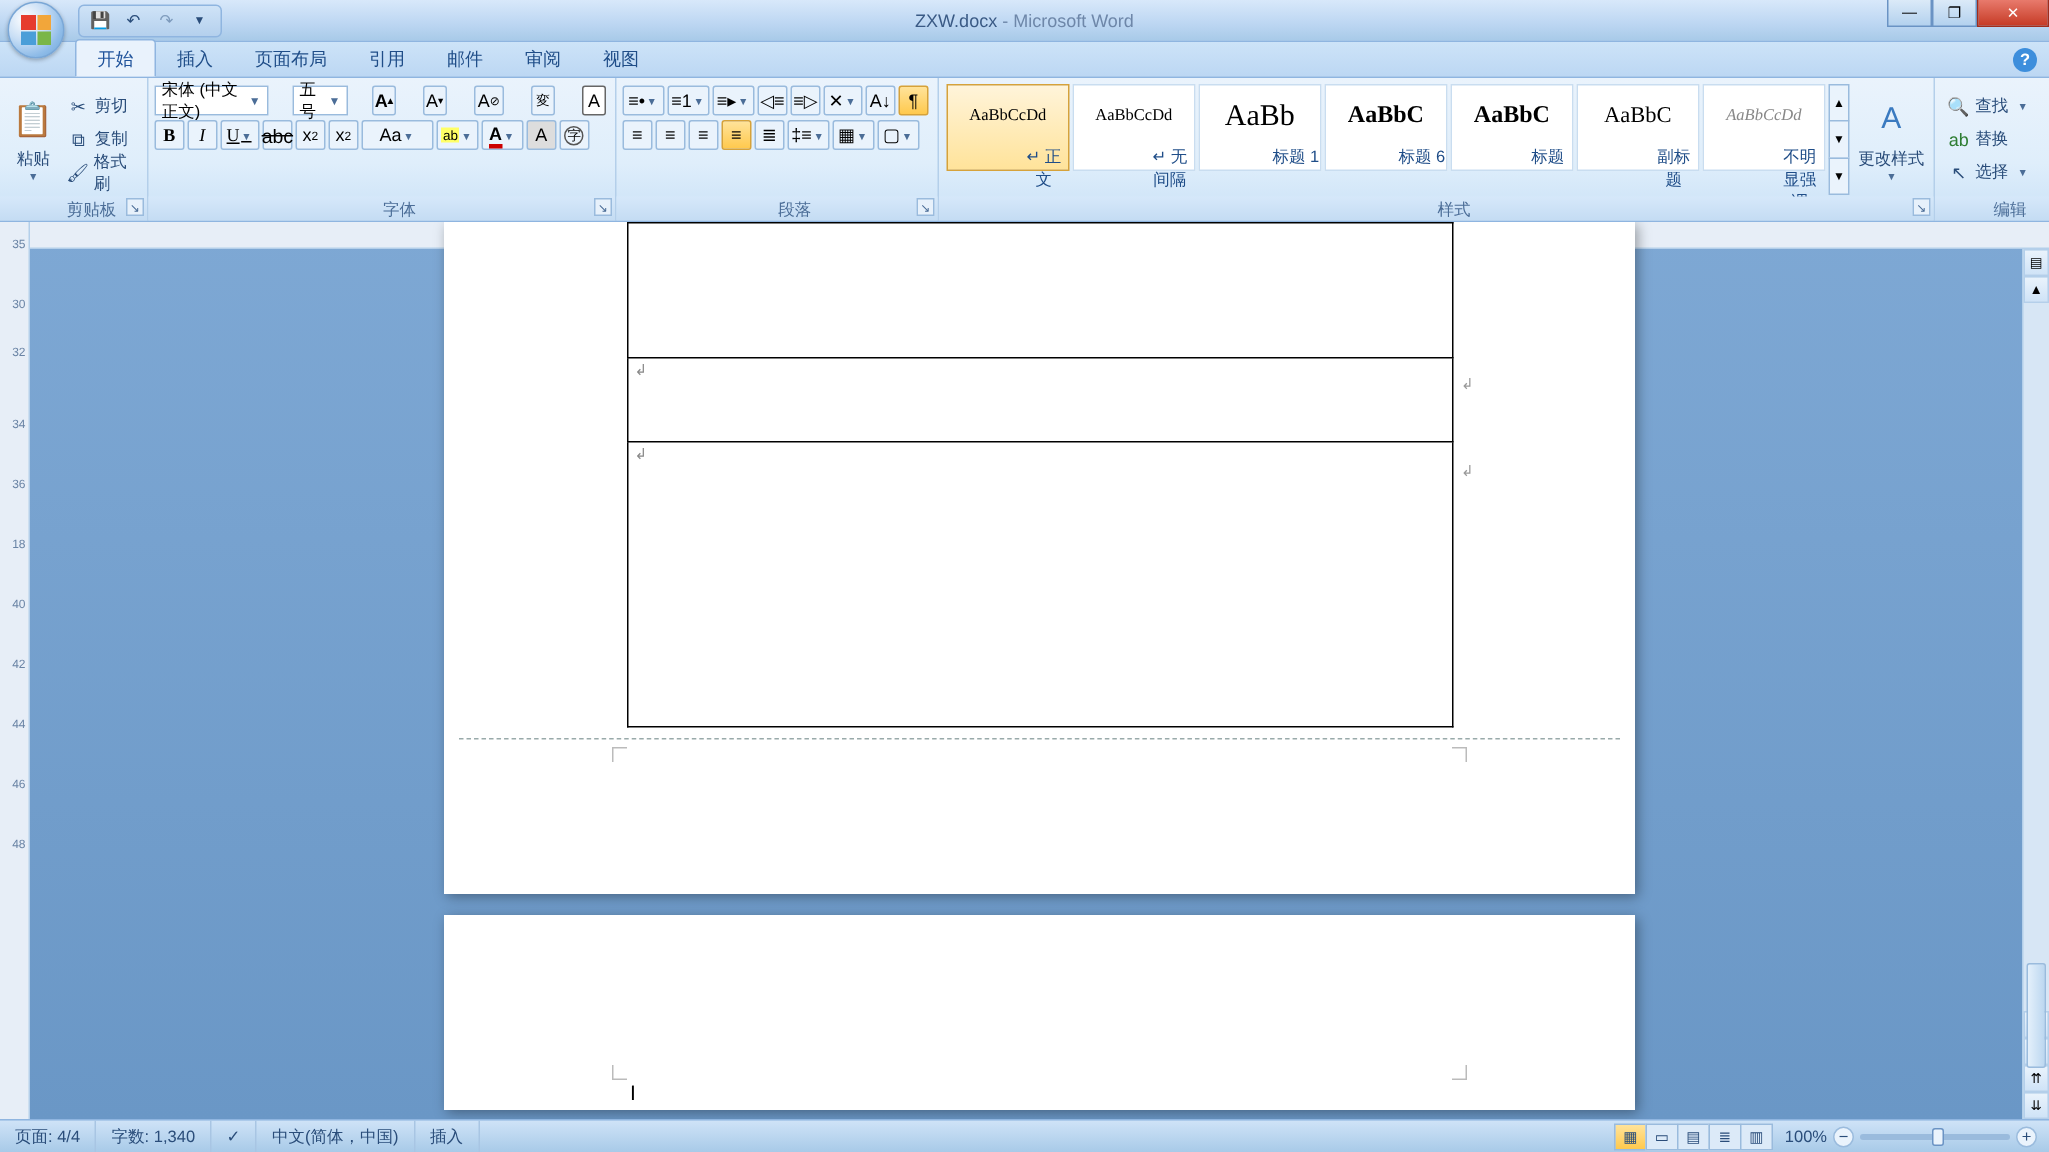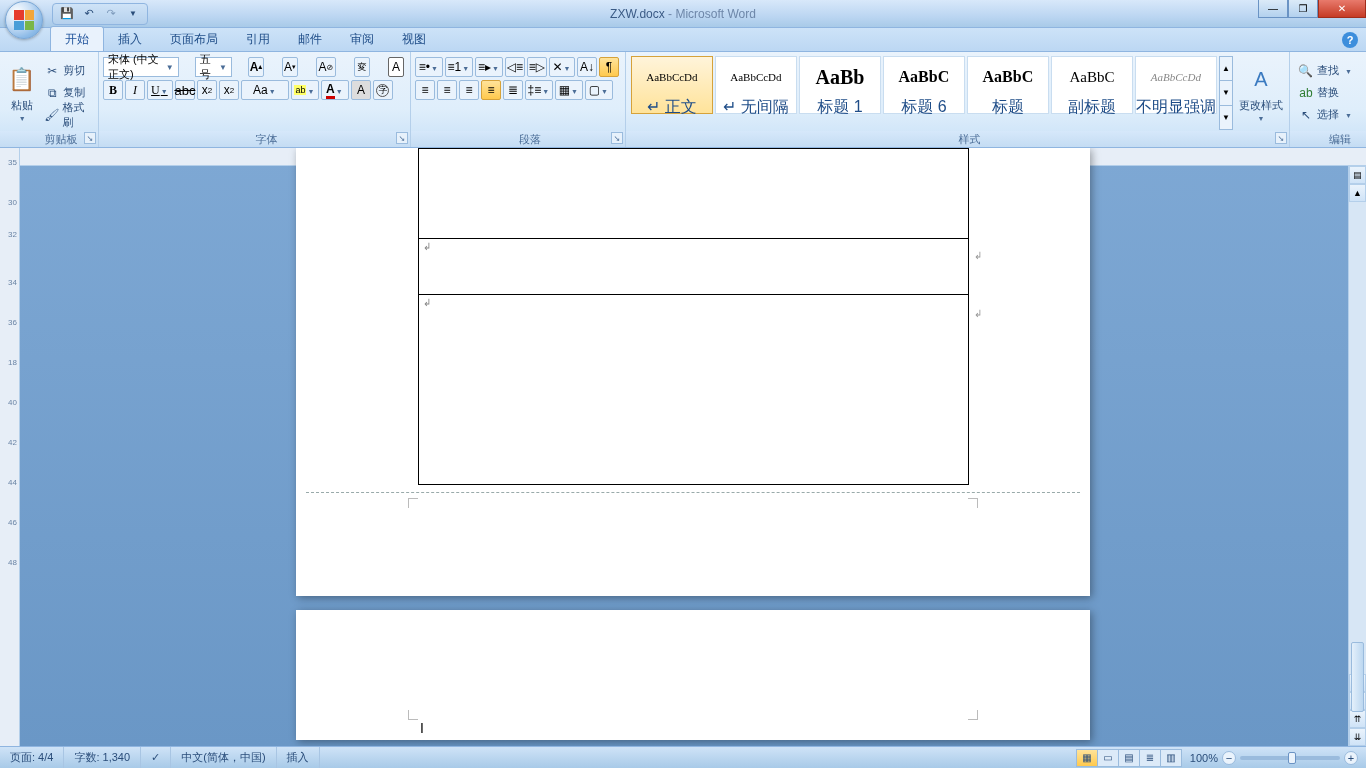--- a/index.html
+++ b/index.html
@@ -40,21 +40,21 @@
 .combo { height:20px; background:#fff; border:1px solid #9abbdd; display:flex; align-items:center; padding:0 2px 0 4px; font-size:11px; }
 .combo .dd { margin-left:auto; font-size:8px; color:#4b6d97; padding:0 2px; cursor:pointer; }
 .sq { width:20px; height:20px; border:1px solid #9abbdd; background:#eaf3fc; display:inline-flex; align-items:center; justify-content:center; font-size:12px; cursor:pointer; border-radius:2px; margin-right:2px; }
 .sq.sel { background:linear-gradient(180deg,#ffe39a,#ffc94d); border-color:#d6a23a; }
 .dd-arrow { width:9px; font-size:7px; color:#4b6d97; display:inline-flex; align-items:center; justify-content:center; padding-top:2px; }
 
 
 .style-item { width:82px; height:58px; border:1px solid #c9ddf0; background:#fff; margin:2px 1px; display:flex; flex-direction:column; cursor:pointer; }
 .style-item.sel { border:1px solid #d6a23a; background:linear-gradient(180deg,#fff4da,#ffe39a); }
 .style-prev { flex:1; display:flex; align-items:center; justify-content:center; font-family:"Times New Roman",serif; overflow:hidden; white-space:nowrap; }
-.style-name { height:16px; text-align:center; font-size:16px; color:#1f4d88; }
+.style-name { height:16px; text-align:center; font-size:11px; color:#1f4d88;margin-left:48px; }
 .gallery-ctrl { width:14px; display:flex; flex-direction:column; margin:2px 0 2px 1px; }
 .gallery-ctrl div { flex:1; border:1px solid #9abbdd; background:#eaf3fc; display:flex; align-items:center; justify-content:center; font-size:8px; cursor:pointer; margin-bottom:-1px; }
 
 
 .doc-area { position:absolute; top:148px; left:0; right:0; bottom:22px; background:linear-gradient(180deg,#7ea8d4 0%,#6a97c6 100%); display:flex; }
 .ruler-v { width:20px; background:#e7eef7; border-right:1px solid #b4cfea; position:relative; font-size:8px; color:#6a84a5; }
 .ruler-v .tick { position:absolute; right:2px; }
 .ruler-h { height:18px; background:#e7eef7; border-bottom:1px solid #b4cfea; margin-left:0; }
 .canvas { flex:1; overflow:hidden; position:relative; }
 .pages { position:absolute; left:50%; transform:translateX(-50%); top:0; }
@@ -226,21 +226,21 @@
       <div id="style-gallery" style="display:flex">
           <div class="style-item sel">
             <div class="style-prev" style="font-size: 11px;">AaBbCcDd</div>
             <div class="style-name">↵ 正文</div>
           </div>
           <div class="style-item">
             <div class="style-prev" style="font-size: 11px;">AaBbCcDd</div>
             <div class="style-name">↵ 无间隔</div>
           </div>
           <div class="style-item">
-            <div class="style-prev" style="font-size: 20px; font-weight: bold;">AaBb</div>
+            <div class="style-prev" style="font-size: 20px; font-weight: normal;">AaBb</div>
             <div class="style-name"> 标题 1</div>
           </div>
           <div class="style-item">
             <div class="style-prev" style="font-size: 16px; font-weight: bold;">AaBbC</div>
             <div class="style-name"> 标题 6</div>
           </div>
           <div class="style-item">
             <div class="style-prev" style="font-size: 16px; font-weight: bold;">AaBbC</div>
             <div class="style-name"> 标题</div>
           </div>

